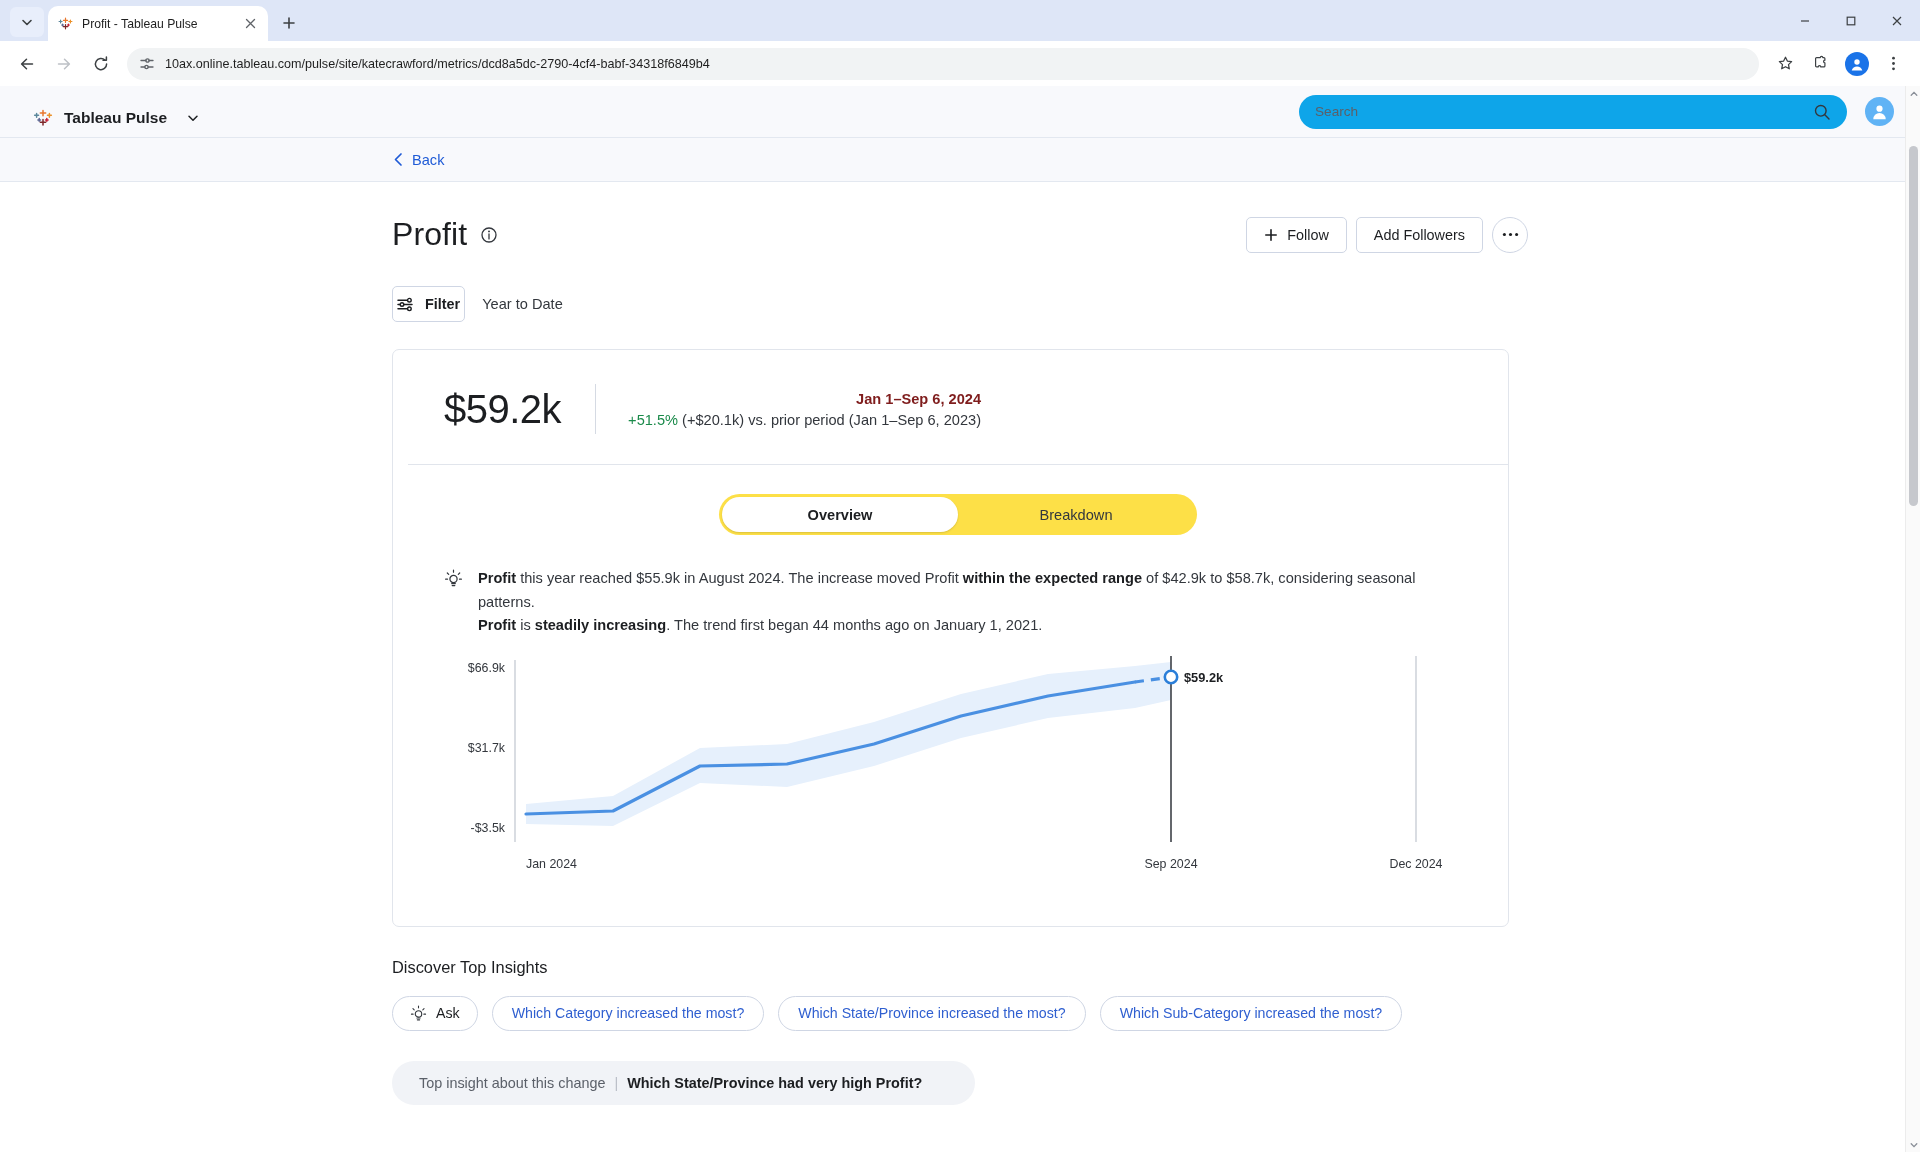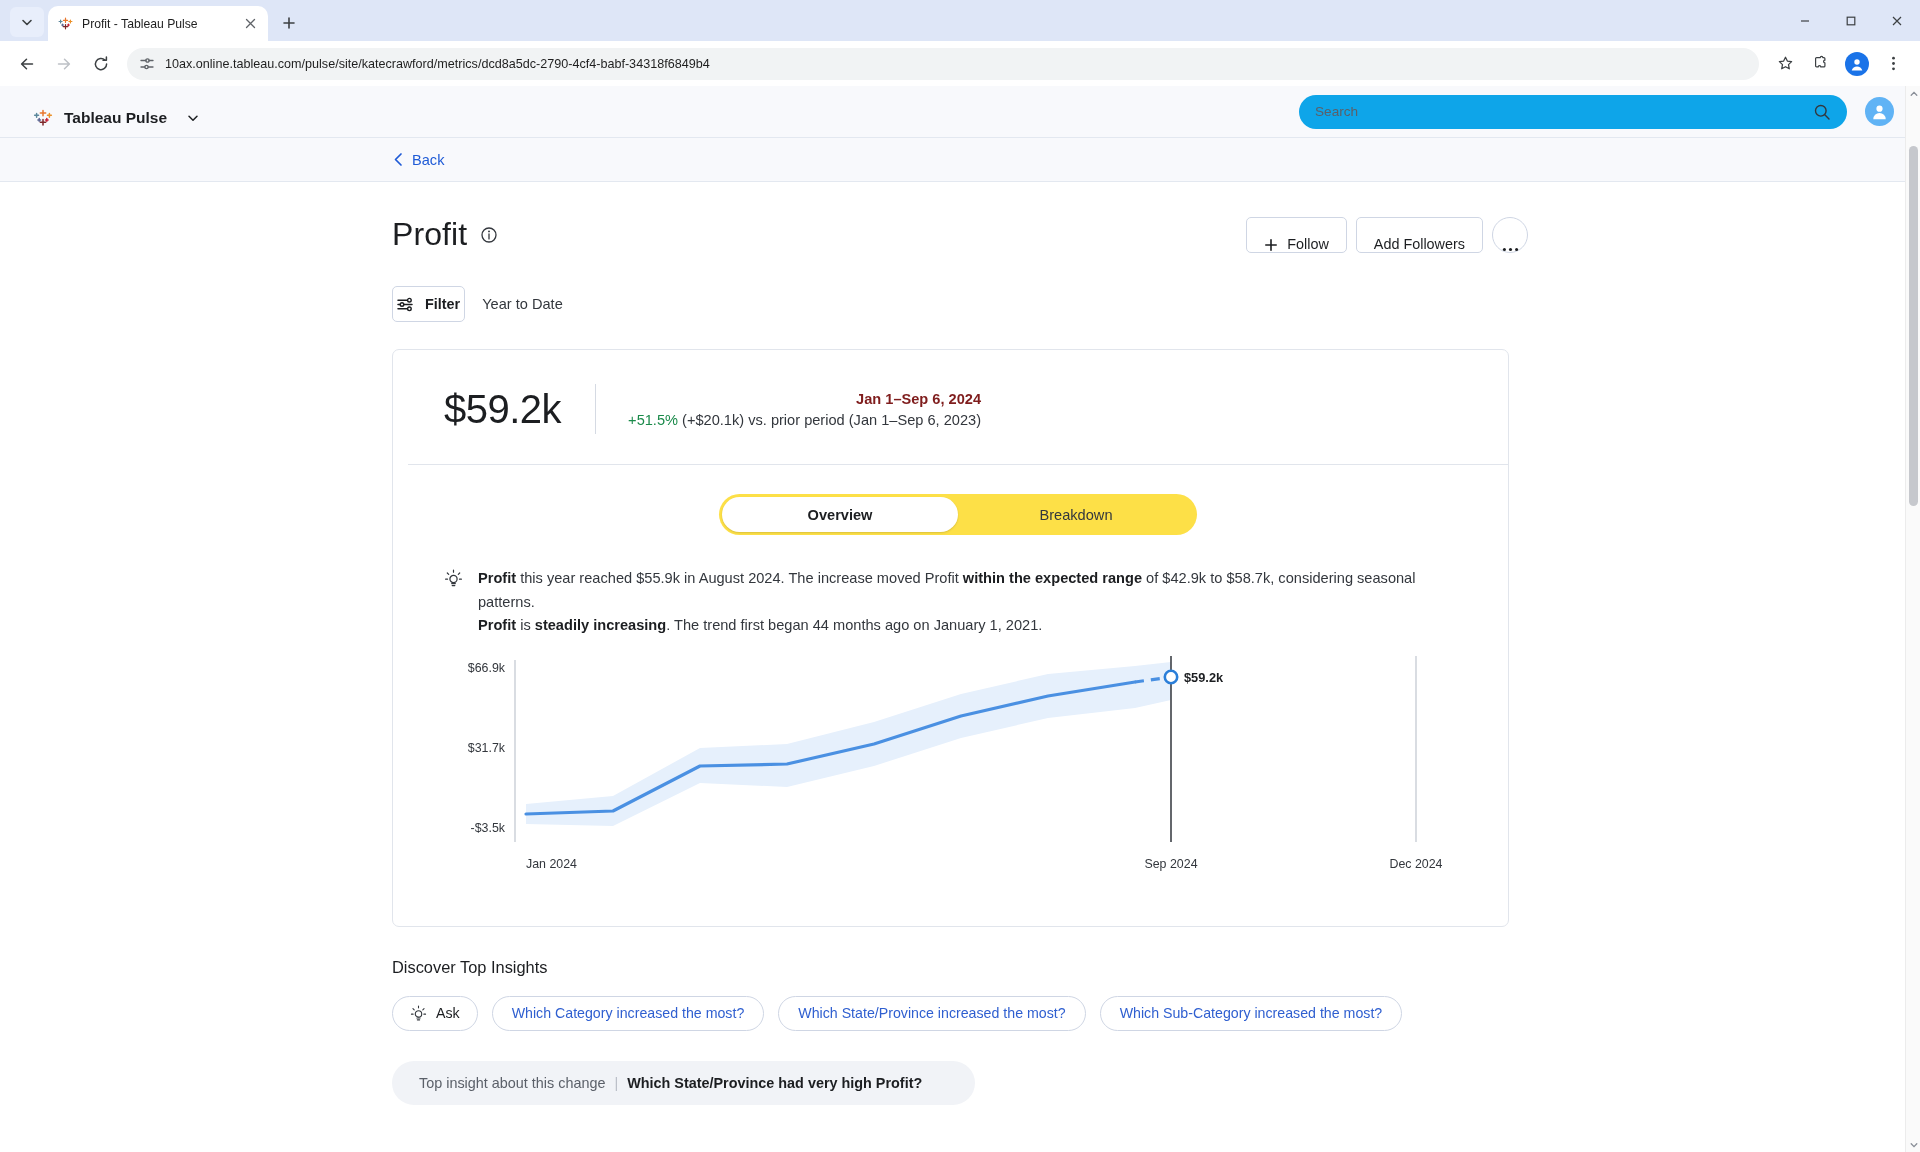--- a/index.html
+++ b/index.html
@@ -123,21 +123,21 @@
 
   .title-row { display: flex; align-items: center; padding-top: 34px; padding-right: 392px; }
   .page-title { font-size: 32px; color: #1c1e21; font-weight: 400; letter-spacing: 0.1px; }
   .info-icon { margin-left: 13px; display: flex; align-items: center; }
   .title-actions { margin-left: auto; display: flex; align-items: center; gap: 9px; }
   .btn {
     height: 36px;
     border: 1px solid #cfd6e4;
     border-radius: 5px;
     background: #ffffff;
-    display: flex; align-items: flex-end; justify-content: center;
+    display: flex; align-items: center; justify-content: center;
     gap: 9px;
     padding: 0 17px;
     font-size: 14.4px; color: #1c1e21;
   }
   .btn-round { width: 36px; padding: 0; border-radius: 50%; }
 
   .filter-row { display: flex; align-items: center; gap: 17px; margin-top: 33px; }
   .filter-btn {
     height: 36px; border: 1px solid #cfd6e4; border-radius: 5px; background: #fff;
     display: flex; align-items: center; gap: 11px; padding: 0 4px;

